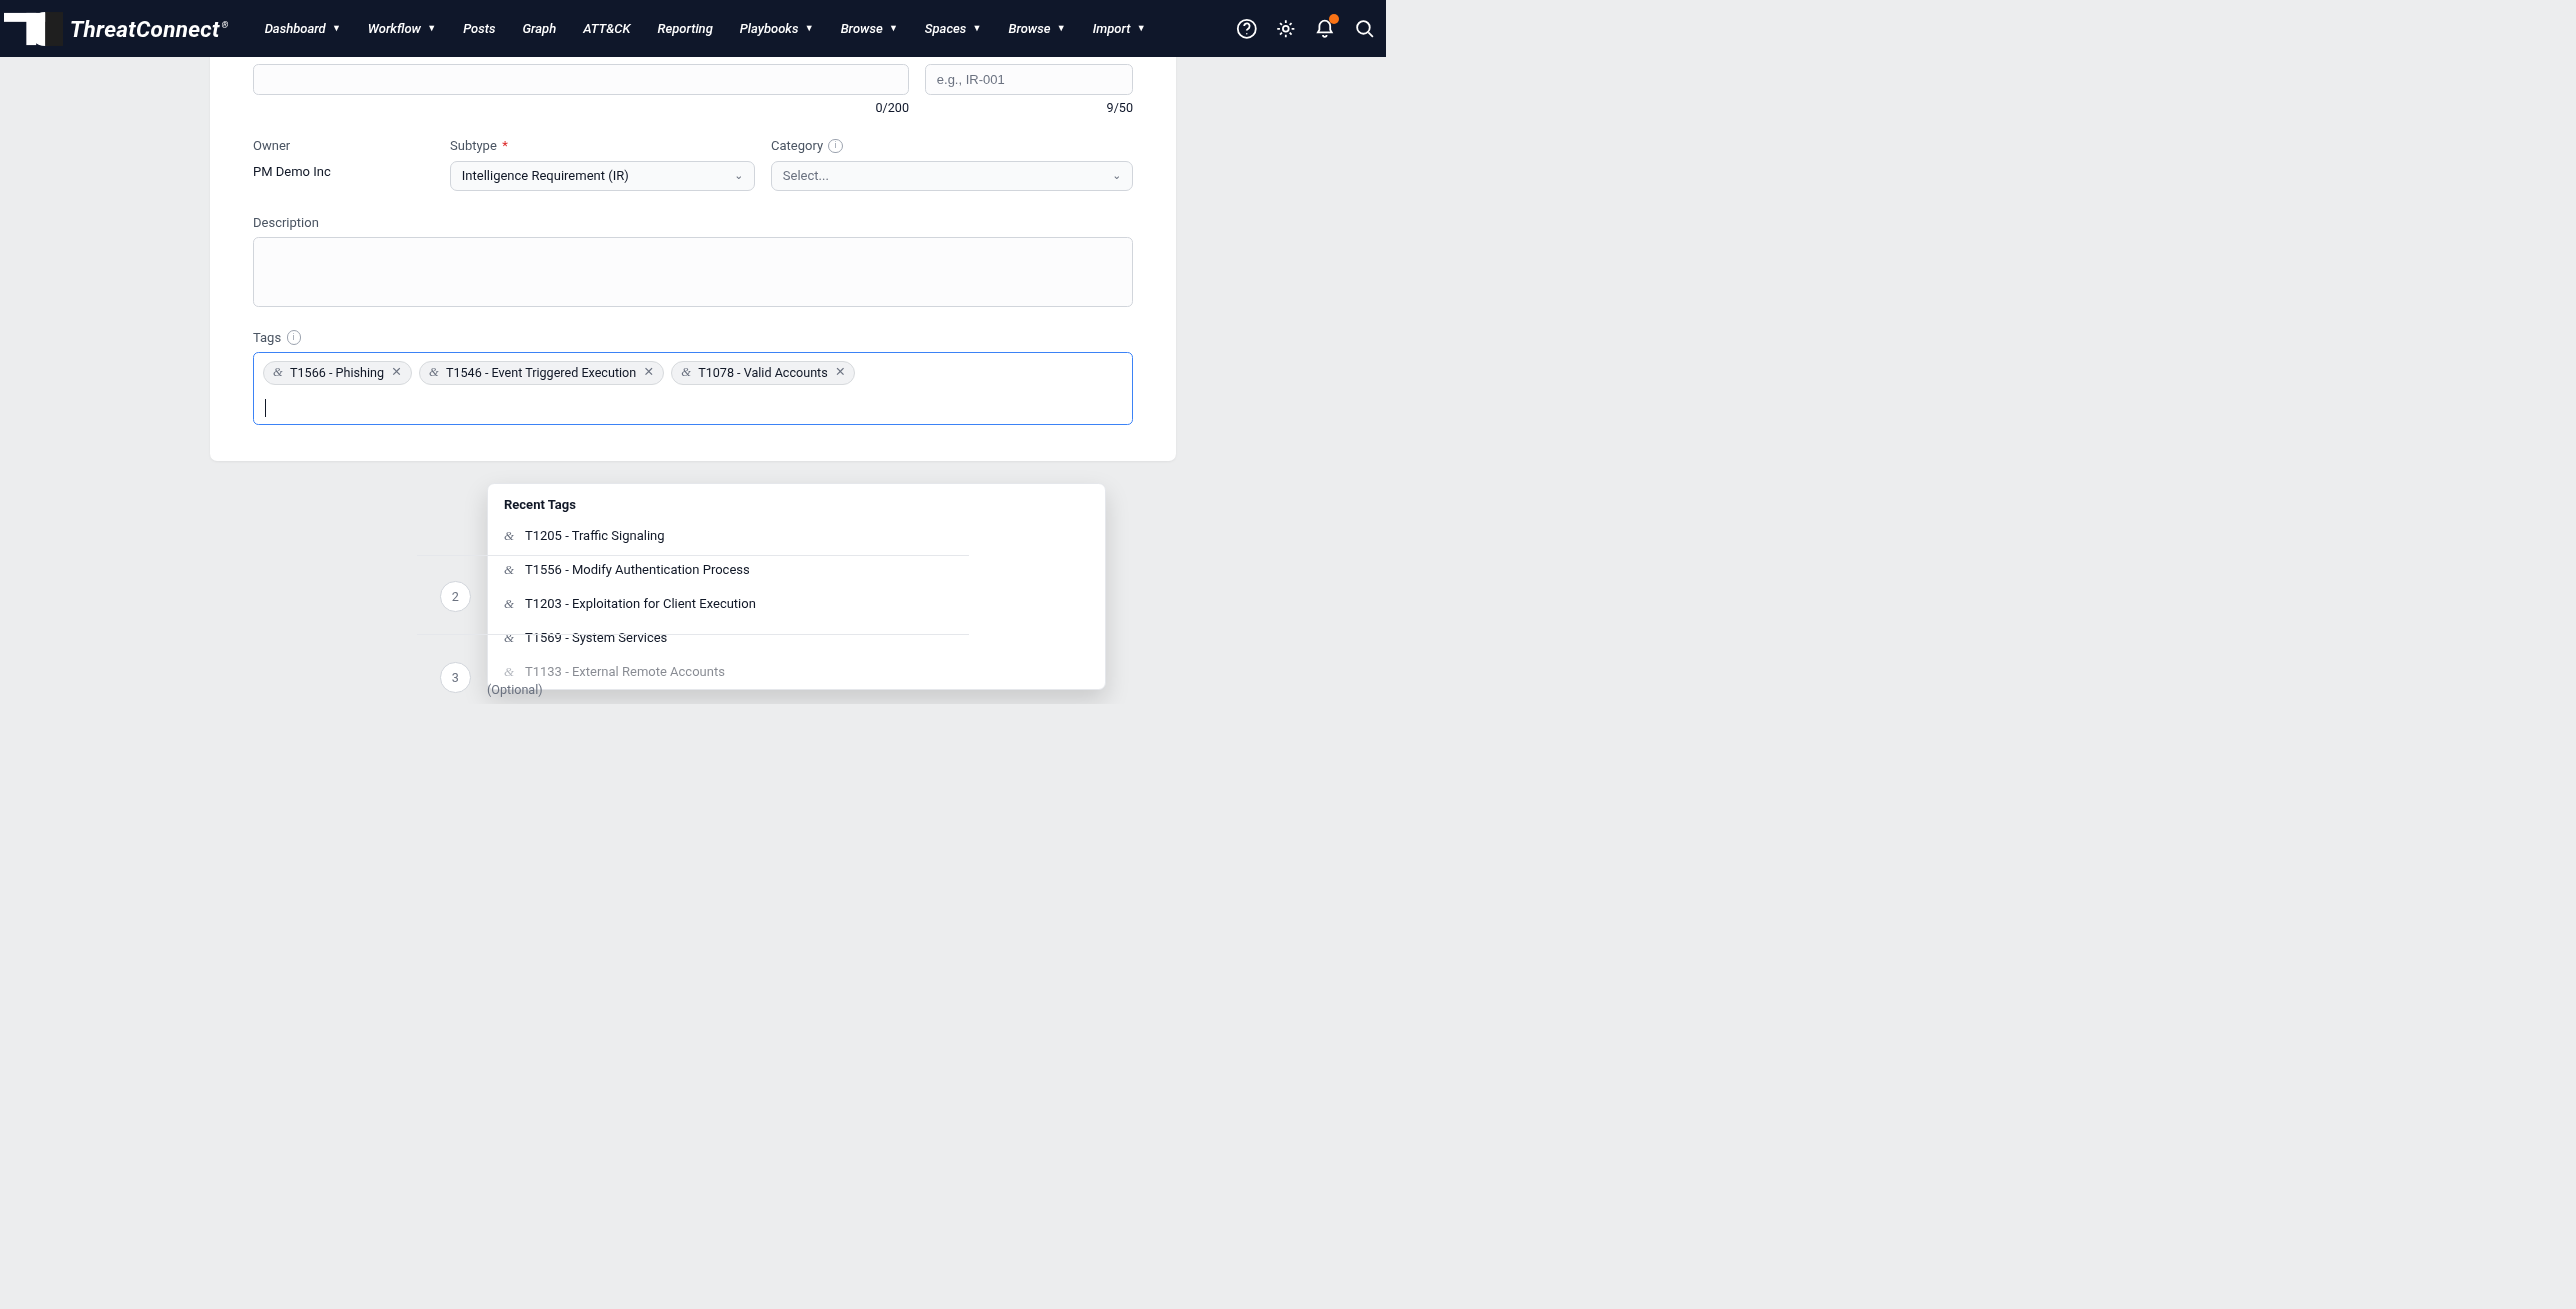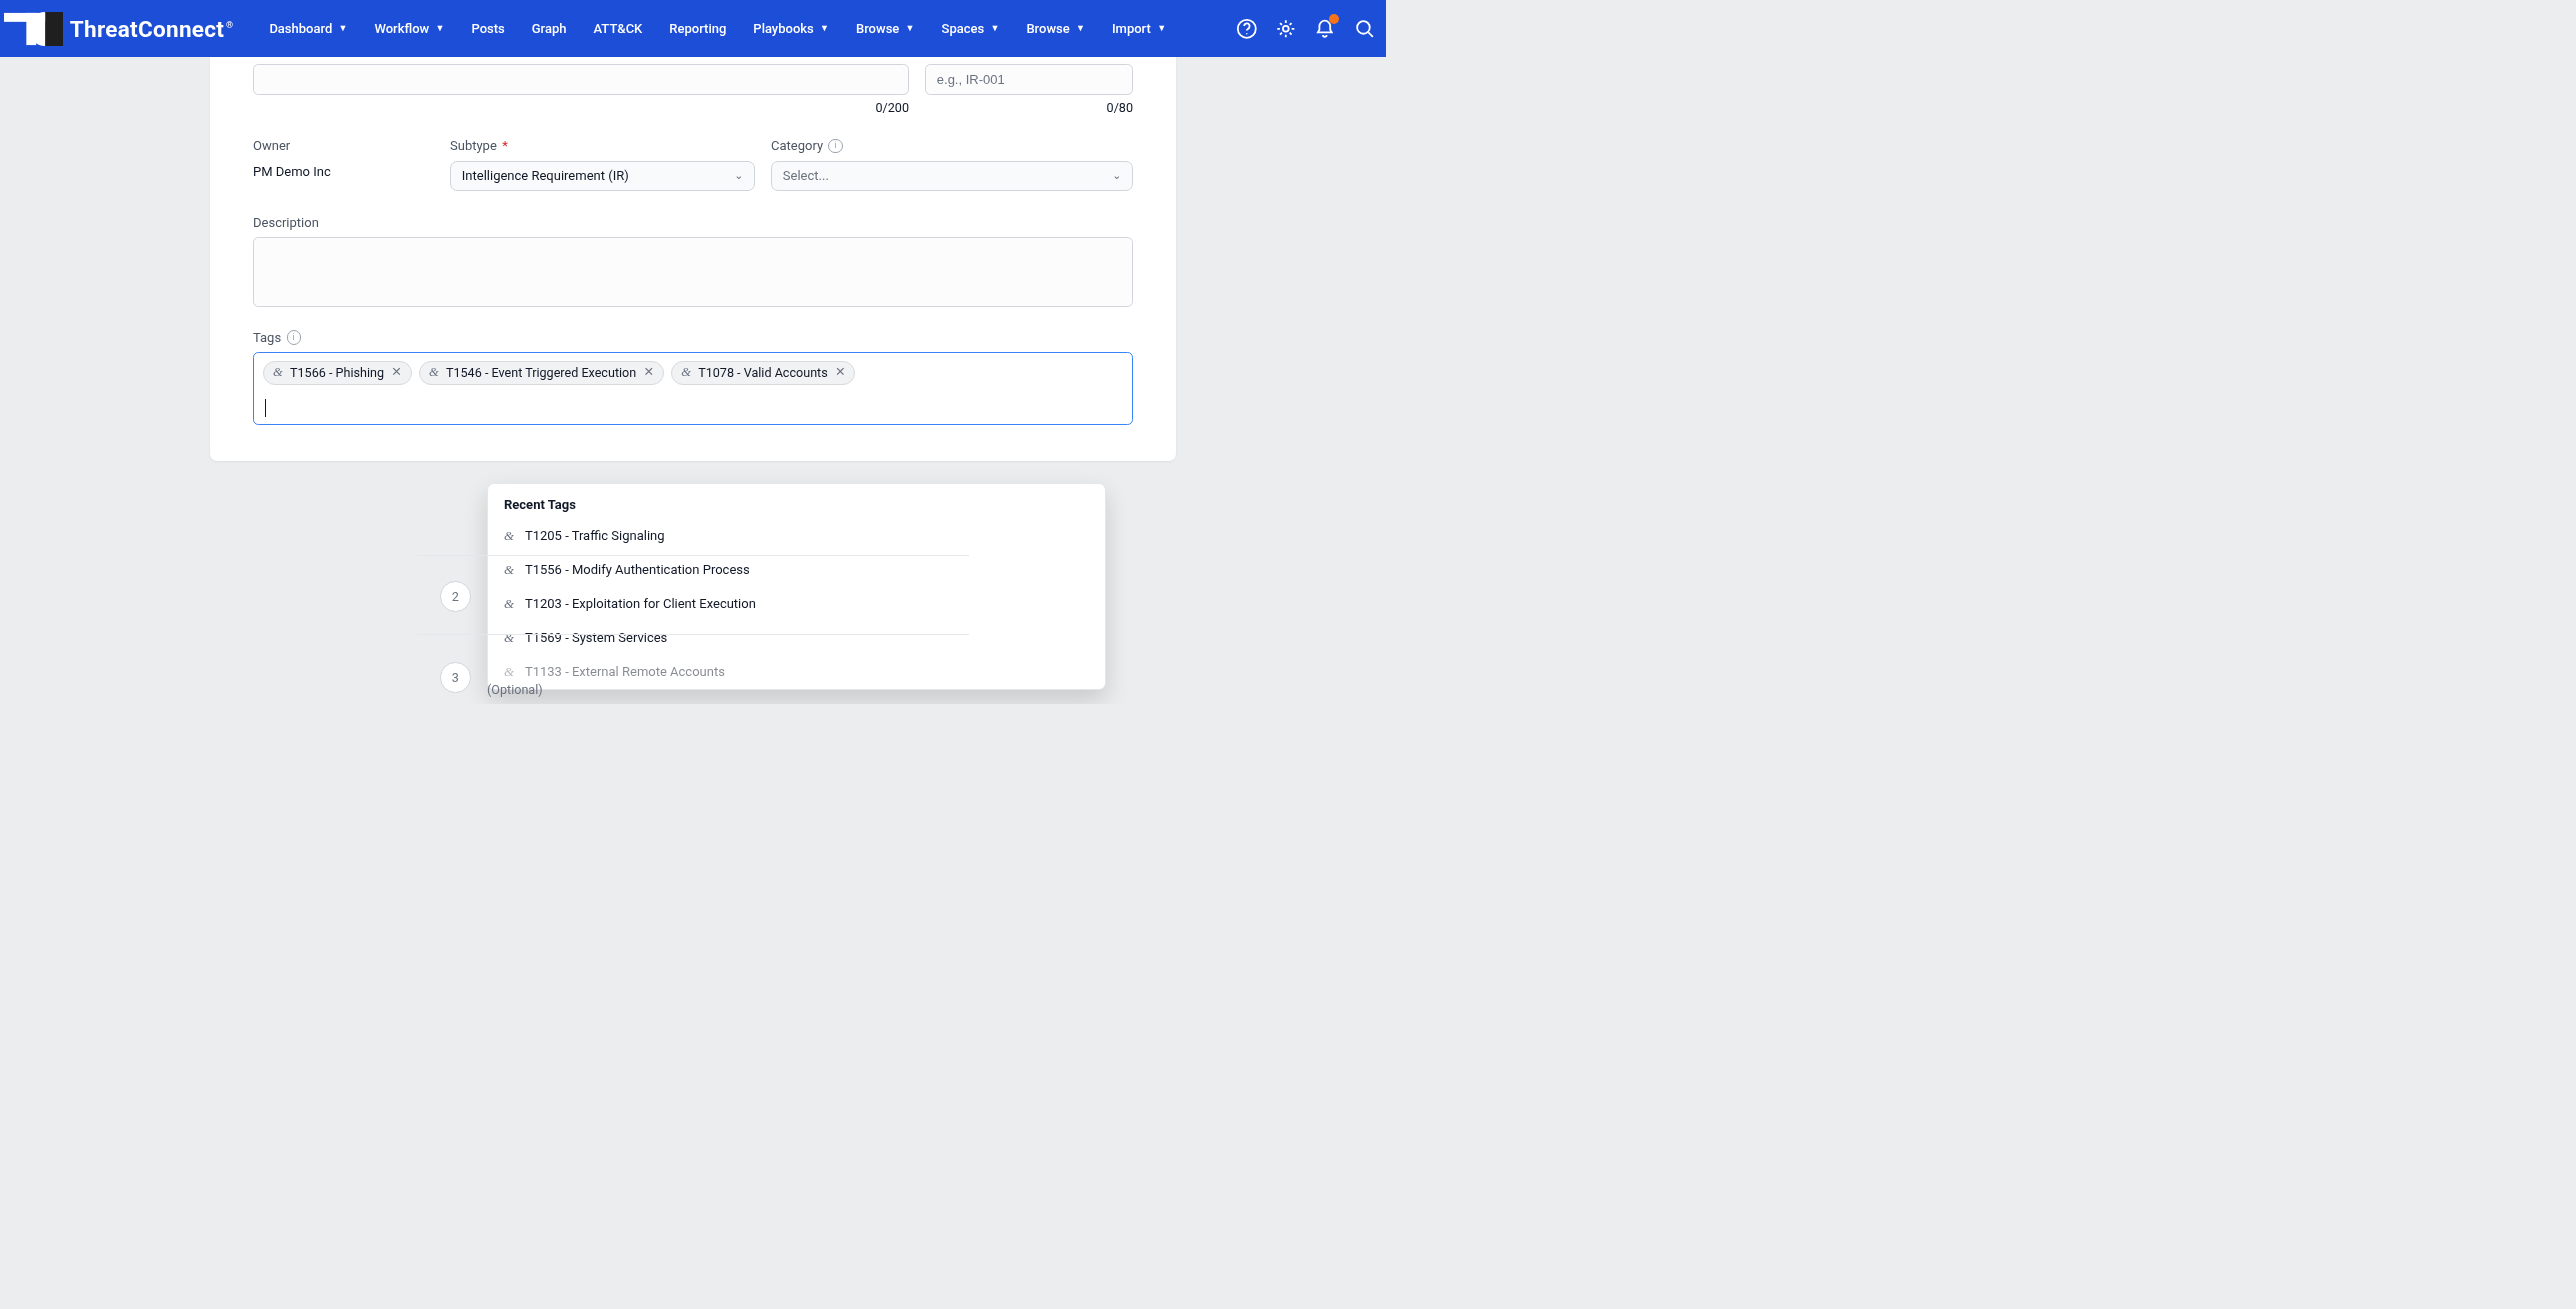--- a/index.html
+++ b/index.html
@@ -7,25 +7,26 @@
     font-family: -apple-system, BlinkMacSystemFont, "Segoe UI", Roboto, Helvetica, Arial, sans-serif;
     background: #ecedee;
     color: #1f2937;
     width: 1386px;
     height: 704px;
     overflow: hidden;
   }
 
   
   .header {
-    background: #1d4ed8;
+    background: #0f172a;
     height: 57px;
     display: flex;
     align-items: center;
     padding: 0 9px 0 0;
+    font-style: italic;
   }
   .logo {
     display: flex;
     align-items: center;
     color: #fff;
     margin-left: 3.6px;
     margin-right: 36px;
   }
   .logo-mark {
     width: 59px; height: 36px; position: relative;
@@ -258,21 +259,21 @@
     <div class="form-pad">
 
       <div style="height:7.2px"></div>
       <div class="row">
         <div class="field" style="flex:1">
           <input class="input" style="">
           <div class="counter">0/200</div>
         </div>
         <div class="field" style="width:208px">
           <input class="input" placeholder="e.g., IR-001" style="">
-          <div class="counter">0/80</div>
+          <div class="counter">9/50</div>
         </div>
       </div>
 
       <div class="section-gap"></div>
 
       <div class="row">
         <div class="field" style="width:181px">
           <div class="label">Owner</div>
           <div class="owner-val">PM Demo Inc</div>
         </div>

